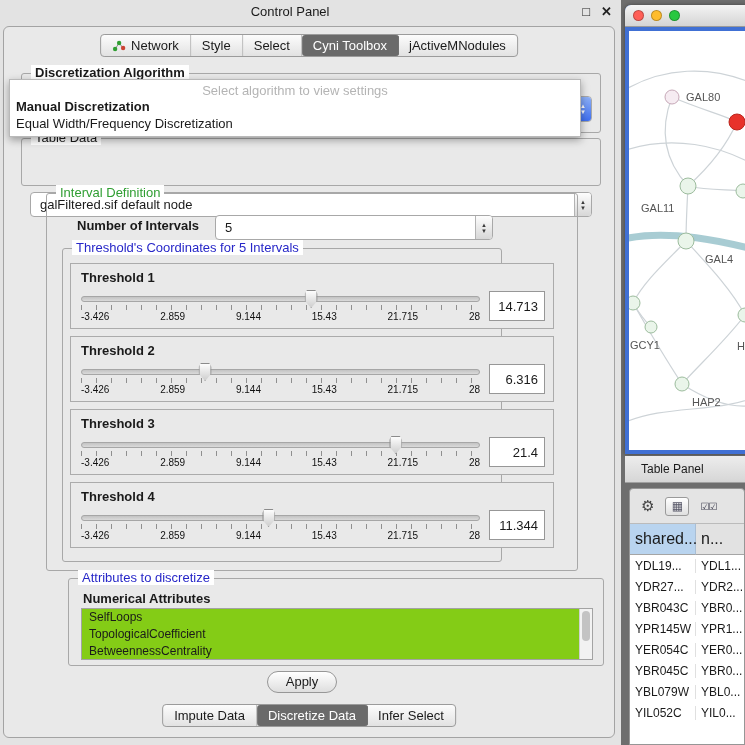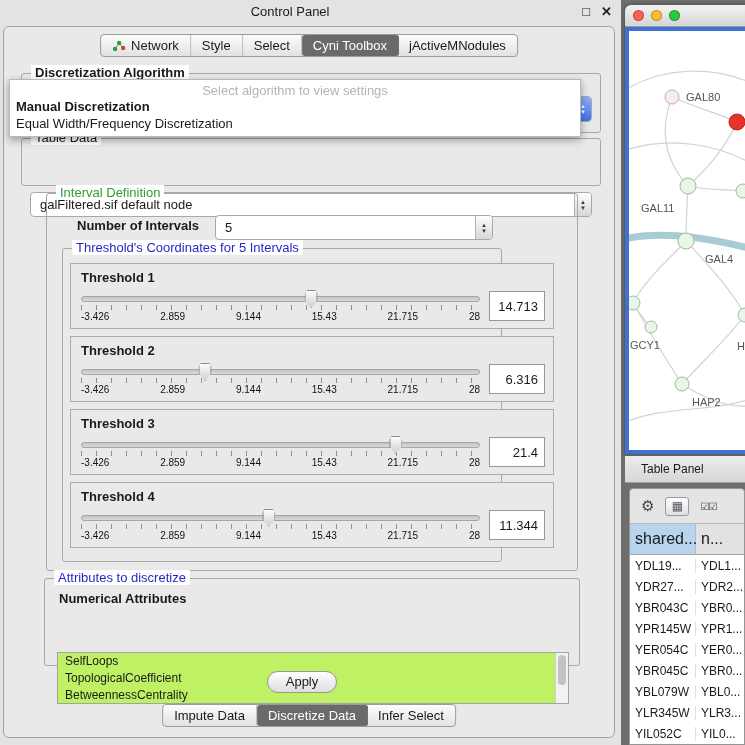--- a/index.html
+++ b/index.html
@@ -51,21 +51,21 @@
     border:1px solid #a6a6a6; border-radius:3px; margin-top:6px; }
   .thumb { position:absolute; top:-7px; width:13px; height:18px; transform:translateX(-50%);
     background:linear-gradient(#fdfdfd,#cfcfcf); border:1px solid #8b8b8b;
     clip-path:polygon(18% 0, 82% 0, 100% 22%, 100% 58%, 50% 100%, 0 58%, 0 22%); }
   .ticks { height:5px; margin-top:3px;
     background:repeating-linear-gradient(to right,#8f8f8f 0 1px,transparent 1px 15px); }
   .scale { display:flex; justify-content:space-between; font-size:10px; margin-top:1px; color:#111; }
   .value-box { width:56px; height:30px; margin-top:1px; background:#fff; border:1px solid #979797;
     display:flex; align-items:center; justify-content:flex-end; padding-right:6px; font-size:13px; }
   
-  .listbox { position:absolute; background:#bef264; border:1px solid #a3a3a3; overflow:hidden;margin-top:44px; }
+  .listbox { position:absolute; background:#84cc16; border:1px solid #a3a3a3; overflow:hidden; }
   .list-item { font-size:12px; line-height:17px; padding-left:7px; }
   .list-scrollbar { position:absolute; right:0; top:0; bottom:0; width:13px; background:#f2f2f2; border-left:1px solid #cfcfcf; }
   .list-scroll-thumb { position:absolute; left:2px; top:2px; width:8px; height:30px; background:#c3c3c3; border-radius:4px; }
   
   .apply-btn { position:absolute; left:263px; top:644px; width:70px; height:22px;
     border:1px solid #979797; border-radius:11px; background:linear-gradient(#ffffff,#dedede);
     font-size:13px; text-align:center; line-height:20px; }
   
   .net-window { position:absolute; left:625px; top:5px; width:140px; height:449px;
     border-radius:6px 6px 0 0; background:#4070d4; box-shadow:0 0 4px rgba(0,0,0,.4); }
@@ -257,21 +257,21 @@
                 <span>28</span>
               </div>
             </div>
             <div class="value-box">11.344</div>
           </div>
         </div>
 
       </div>
     </div>
 
-    <div class="group" style="left:40px; top:551px; width:536px; height:88px;padding-left:48px;">
+    <div class="group" style="left:64px; top:551px; width:536px; height:88px;padding-left:48px;">
       <span class="group-label blue">Attributes to discretize</span>
       <span class="bold" style="position:absolute; left:14px; top:12px;">Numerical Attributes</span>
       <div class="listbox" style="left:12px; top:29px; right:10px; height:52px;">
         <div class="list-item">SelfLoops</div>
         <div class="list-item">TopologicalCoefficient</div>
         <div class="list-item">BetweennessCentrality</div>
         <div class="list-scrollbar">
           <div class="list-scroll-thumb"></div>
         </div>
       </div>
@@ -381,21 +381,17 @@
     </div>
     <div class="tw-row">
       <div class="tw-cell-1">YBR045C</div>
       <div class="tw-cell-2">YBR0...</div>
     </div>
     <div class="tw-row">
       <div class="tw-cell-1">YBL079W</div>
       <div class="tw-cell-2">YBL0...</div>
     </div>
     <div class="tw-row">
-      <div class="tw-cell-1">YLR345W</div>
-      <div class="tw-cell-2">YLR3...</div>
-    </div>
-    <div class="tw-row">
       <div class="tw-cell-1">YIL052C</div>
       <div class="tw-cell-2">YIL0...</div>
     </div>
   </div>
 </div>
 
 </body></html>

